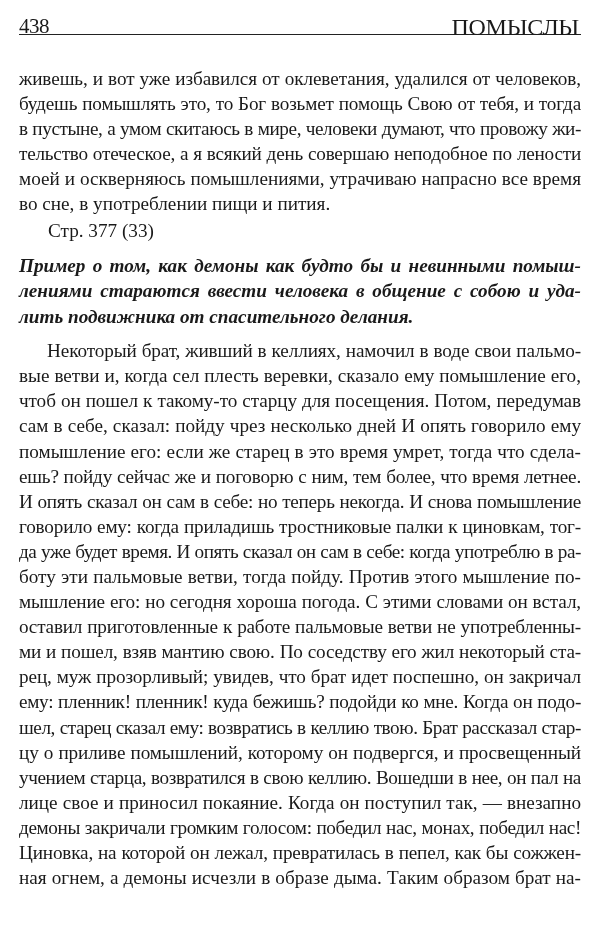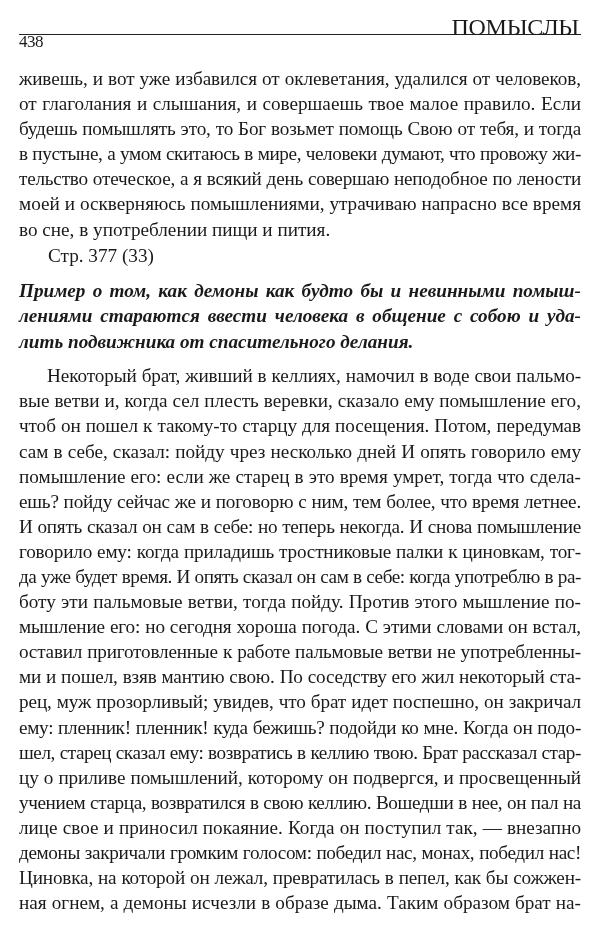--- a/index.html
+++ b/index.html
@@ -6,22 +6,22 @@
     body {
       width: 600px; height: 934px; overflow: hidden; position: relative;
       font-family: "Liberation Serif", "DejaVu Serif", serif;
       color: #1a1a1a;
     }
     .header {
       position: absolute; left: 19px; top: 12px; width: 562px; height: 22px;
       border-bottom: 1.5px solid #222;
     }
     .page-num {
-      position: absolute; left: 0; top: 20px;
-      font-size: 17px; letter-spacing: -0.5px;
+      position: absolute; left: 0; top: 2px;
+      font-size: 21px; letter-spacing: -0.5px;
     }
     .running-title {
       position: absolute; right: 2px; top: 2px;
       font-size: 24px; letter-spacing: -0.3px;
     }
     .content {
       position: absolute; left: 19px; top: 66px; width: 562px;
       font-size: 19.2px; line-height: 25.1px;
     }
     .para {
@@ -43,21 +43,20 @@
 <body>
 
 <div class="header">
   <span class="page-num">438</span>
   <span class="running-title">ПОМЫСЛЫ</span>
 </div>
 
 <div class="content">
   <div class="para">
     <span class="line" style="letter-spacing: -0.080303px;">живешь, и вот уже избавился от оклеветания, удалился от человеков,</span>
-    <span class="line">от глаголания и слышания, и совершаешь твое малое правило. Если</span>
     <span class="line" style="letter-spacing: -0.157692px;">будешь помышлять это, то Бог возьмет помощь Свою от тебя, и тогда</span>
     <span class="line" style="letter-spacing: -0.393284px;">в пустыне, а умом скитаюсь в мире, человеки думают, что провожу жи-</span>
     <span class="line" style="letter-spacing: -0.216667px;">тельство отеческое, а я всякий день совершаю неподобное по лености</span>
     <span class="line">моей и оскверняюсь помышлениями, утрачиваю напрасно все время</span>
     <span class="line last">во сне, в употреблении пищи и пития.</span>
   </div>
   <p class="ref">Стр. 377 (33)</p>
 
   <div class="heading">
     <span class="line">Пример о том, как демоны как будто бы и невинными помыш-</span>

